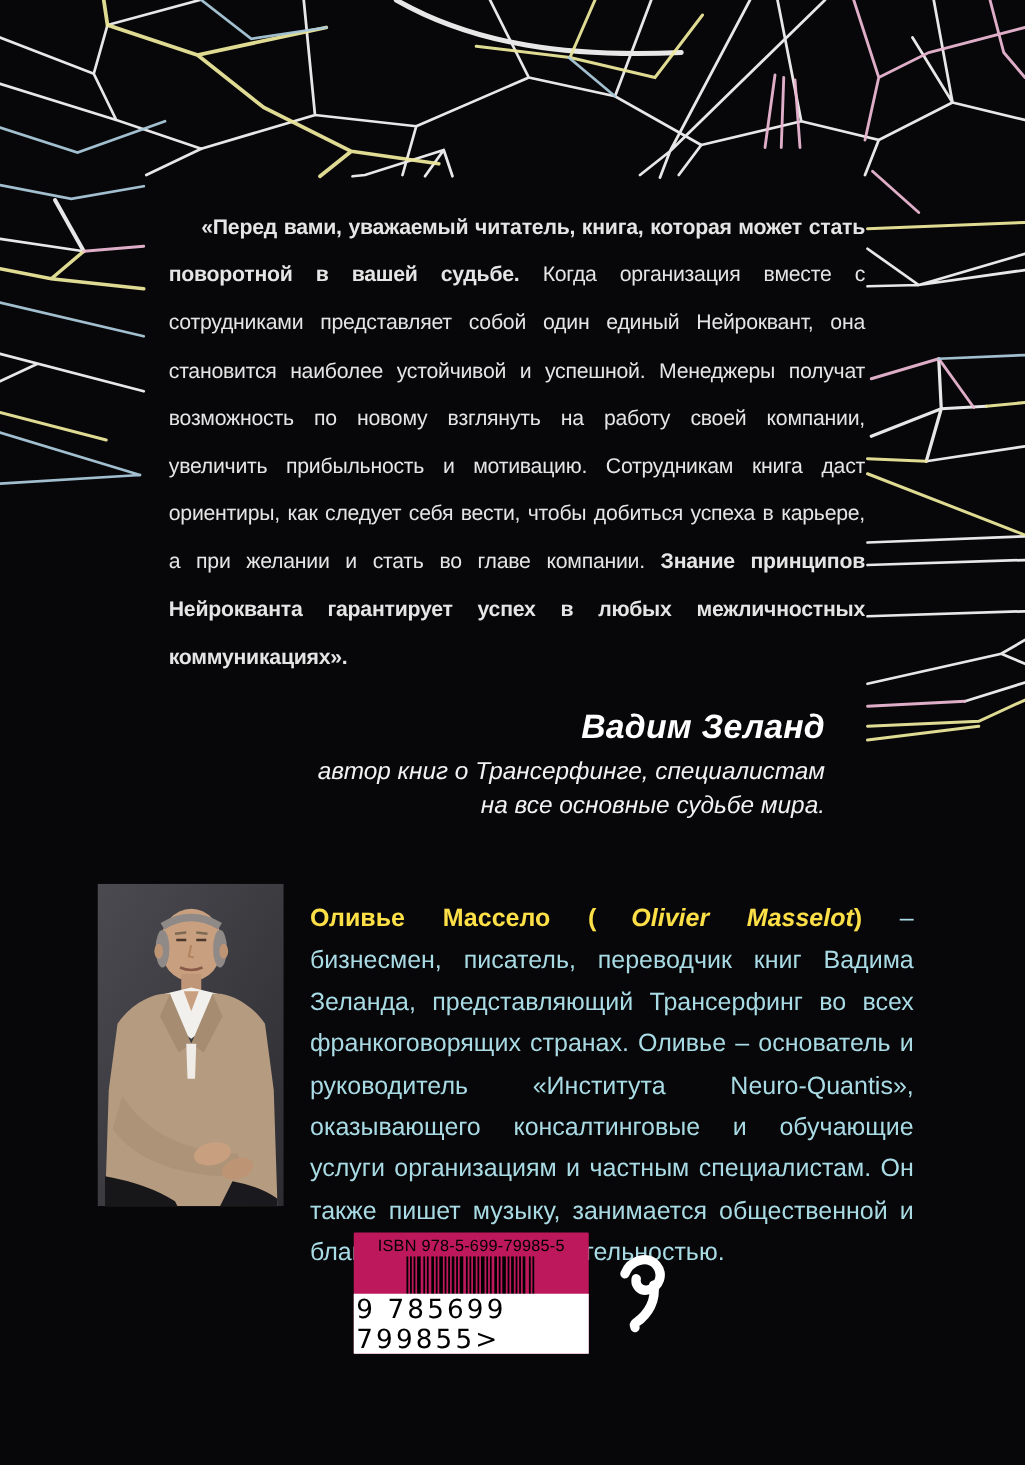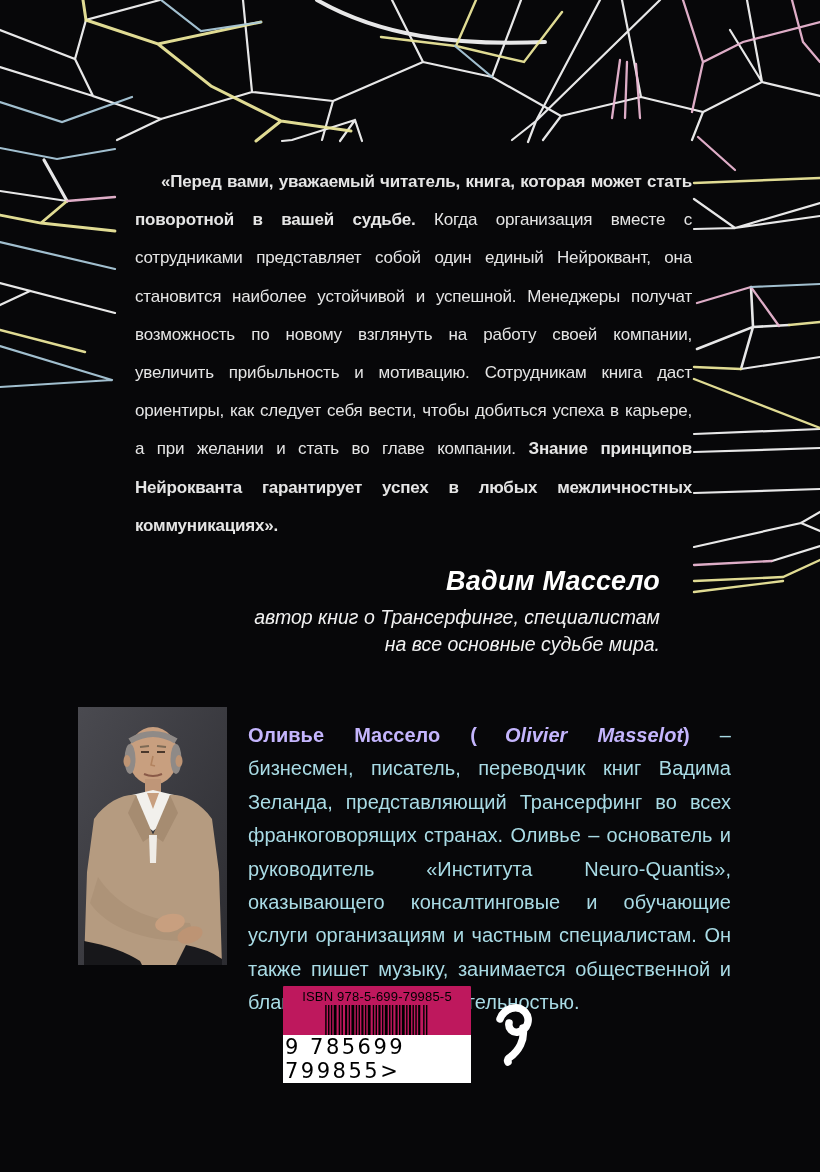--- a/index.html
+++ b/index.html
@@ -22,21 +22,21 @@
   .attribution { position:absolute; right:160px; top:566px; text-align:right; color:#ffffff; }
   .attr-name { font-size:27px; font-weight:bold; font-style:italic; letter-spacing:0.2px; }
   .attr-desc { margin-top:7px; font-size:19.5px; font-style:italic; line-height:26.5px; color:#f2f2f2; }
 
   
   .photo { position:absolute; left:78px; top:707px; width:149px; height:258px; }
   .bio {
     position:absolute; left:248px; top:699px; width:483px;
     color:#a9dbe5; font-size:20px; line-height:33.4px; text-align:justify;
   }
-  .bio .bh { font-weight:bold; color:#c4b5fd; }
+  .bio .bh { font-weight:bold; color:#fde047; }
   .bio .it { font-style:italic;margin-left:28px; }
 
   
   .barcode-box {
     position:absolute; left:283px; top:986px; width:188px; height:97px;
     background:#be185d; border-radius:1px; color:#000;
     display:flex; flex-direction:column; align-items:center;
   }
   .isbn { font-size:13px; letter-spacing:0.2px; margin-top:3px; font-family:"Liberation Sans", sans-serif; }
   .bars { margin-top:1px; }
@@ -106,21 +106,21 @@
     </g>
   </svg>
 
   <p class="quote">
     <span class="b">«Перед вами, уважаемый читатель, книга, которая может стать поворотной в вашей судьбе.</span>
     <span> Когда организация вместе с сотрудниками представляет собой один единый Нейроквант, она становится наиболее устойчивой и успешной. Менеджеры получат возможность по новому взглянуть на работу своей компании, увеличить прибыльность и мотивацию. Сотрудникам книга даст ориентиры, как следует себя вести, чтобы добиться успеха в карьере, а при желании и стать во главе компании. </span>
     <span class="b">Знание принципов Нейрокванта гарантирует успех в любых межличностных коммуникациях».</span>
   </p>
 
   <div class="attribution">
-    <div class="attr-name">Вадим Массело</div>
+    <div class="attr-name">Вадим Зеланд</div>
     <div class="attr-desc">
       <span>автор книг о Трансерфинге, специалистам</span><br>
       <span>на все основные судьбе мира.</span>
     </div>
   </div>
 
   <svg class="photo" viewBox="0 0 149 258">
     <defs>
       <linearGradient id="pbg" x1="0" y1="0" x2="1" y2="1">
         <stop offset="0" stop-color="#4a4a50"></stop>

